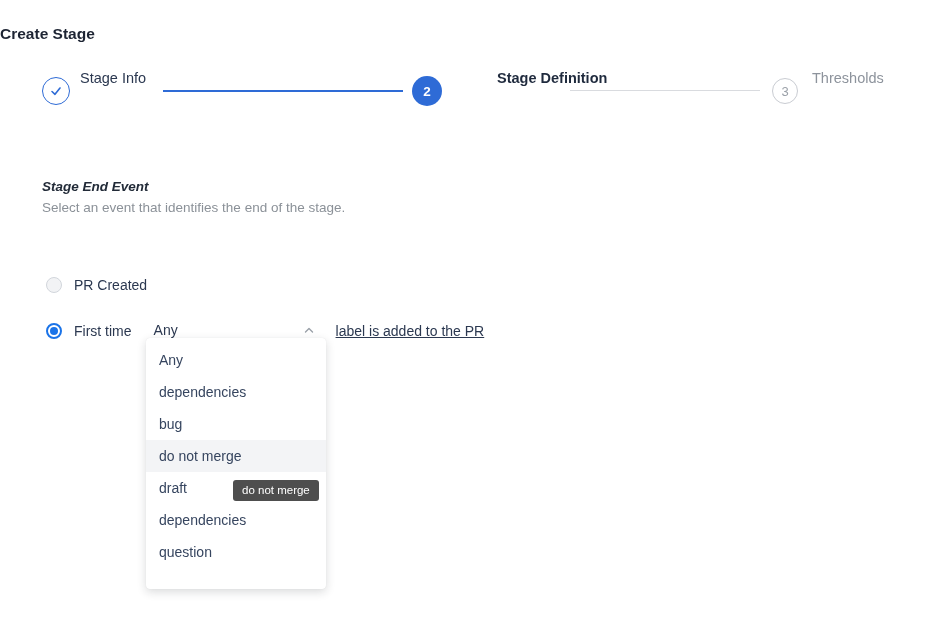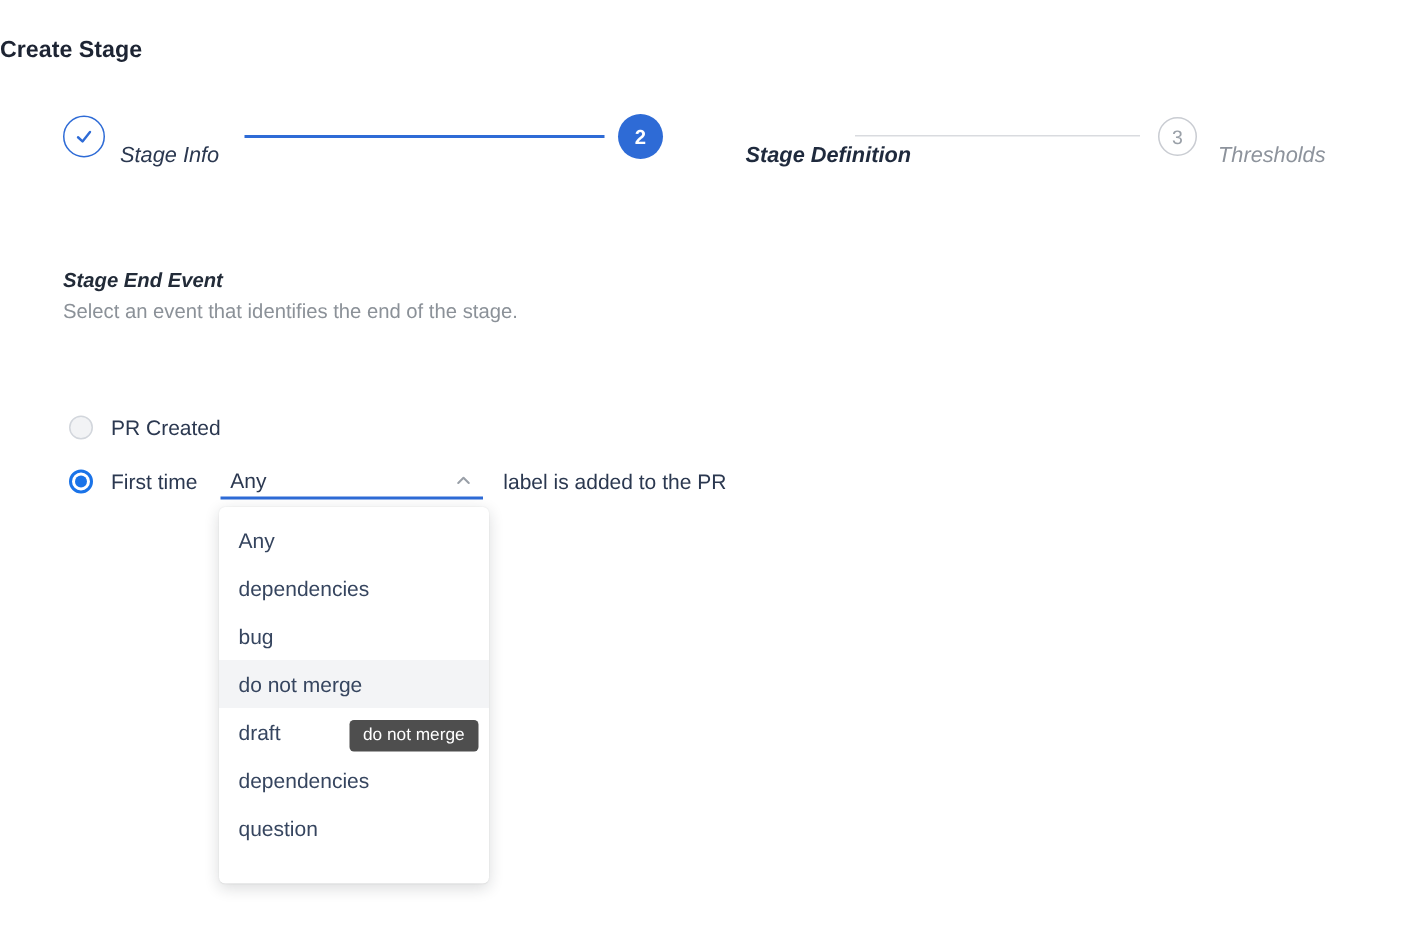--- a/index.html
+++ b/index.html
@@ -8,48 +8,48 @@
   .page { position:relative; width:948px; height:619px; overflow:hidden; background:#fff; }
 
   
   .page-title { position:absolute; left:0; top:25px; font-size:15.5px; font-weight:700; color:#1d2433; }
 
   
   .circle { position:absolute; border-radius:50%; display:flex; align-items:center; justify-content:center; }
   .circle.done { left:42px; top:77px; width:28px; height:28px; border:1.4px solid #2e6bd6; background:#fff; }
   .circle.active { left:412px; top:76px; width:30px; height:30px; background:#2e6bd6; color:#fff; font-size:13.5px; font-weight:700; }
   .circle.future { left:772px; top:78px; width:26px; height:26px; border:1px solid #c9ccd2; color:#9aa0a8; font-size:13px; }
-  .step-label { position:absolute; top:96px; font-size:14.5px;font-style:italic; }
+  .step-label { position:absolute; top:70px; font-size:14.5px; }
   .step-label.done-l { left:80px; font-weight:500; color:#2b3850; }
   .step-label.active-l { left:455px; font-weight:700; color:#1f2a3d;margin-left:42px; }
   .step-label.future-l { left:812px; font-weight:400; color:#8d939c; }
   .connector { position:absolute; top:90px; height:1.5px; }
   .connector.c-blue { left:163px; width:240px; background:#2e6bd6; }
   .connector.c-gray { left:570px; width:190px; background:#d9dbdf; height:1px; }
 
   
   .section-title { position:absolute; left:42px; top:179px; font-size:13.5px; font-weight:700; color:#222b38;font-style:italic; }
   .section-sub { position:absolute; left:42px; top:200px; font-size:13.5px; color:#8b9198; }
 
   
   .option-row { position:absolute; left:46px; display:flex; align-items:center;text-align:right; }
   .row-1 { top:277px; }
-  .row-2 { top:308px; }
+  .row-2 { top:318px; }
   .radio { width:16px; height:16px; border-radius:50%; flex:0 0 16px; }
   .radio.off { border:1px solid #d2d6dc; background:#f2f3f5; }
   .radio.on { border:2px solid #1a73e8; background:#fff; display:flex; align-items:center; justify-content:center; }
   .radio.on .dot { width:8px; height:8px; border-radius:50%; background:#1a73e8; }
   .opt-label { margin-left:12px; font-size:14px; color:#2b3850; }
 
   
   .label-select { margin-left:15px; width:175px; height:25px; display:flex; align-items:center;
     justify-content:space-between; border-bottom:2px solid #2e6bd6; cursor:pointer; }
   .label-select .value { padding-left:7px; font-size:14px; color:#2b3850; }
   .chev { margin-right:6px; display:flex; }
-  .suffix { margin-left:14px; font-size:14px; color:#2b3850; white-space:nowrap; }
+  .suffix { margin-left:14px; font-size:14px; color:#2b3850; white-space:nowrap;text-decoration:underline; }
 
   
   .dropdown { position:absolute; left:146px; top:338px; width:180px; height:251px; background:#fff;
     border-radius:4px; box-shadow:0 3px 10px rgba(25,30,40,.16), 0 0 1px rgba(0,0,0,.10);
     overflow:hidden; padding-top:6px; z-index:5; }
   .dd-item { height:32px; line-height:32px; padding-left:13px; font-size:14px; color:#36455f; cursor:pointer; }
   .dd-item.highlight { background:#f3f4f6; }
 
   
   .tooltip { position:absolute; left:233px; top:480px; background:#4e4e4e; color:#fff;

